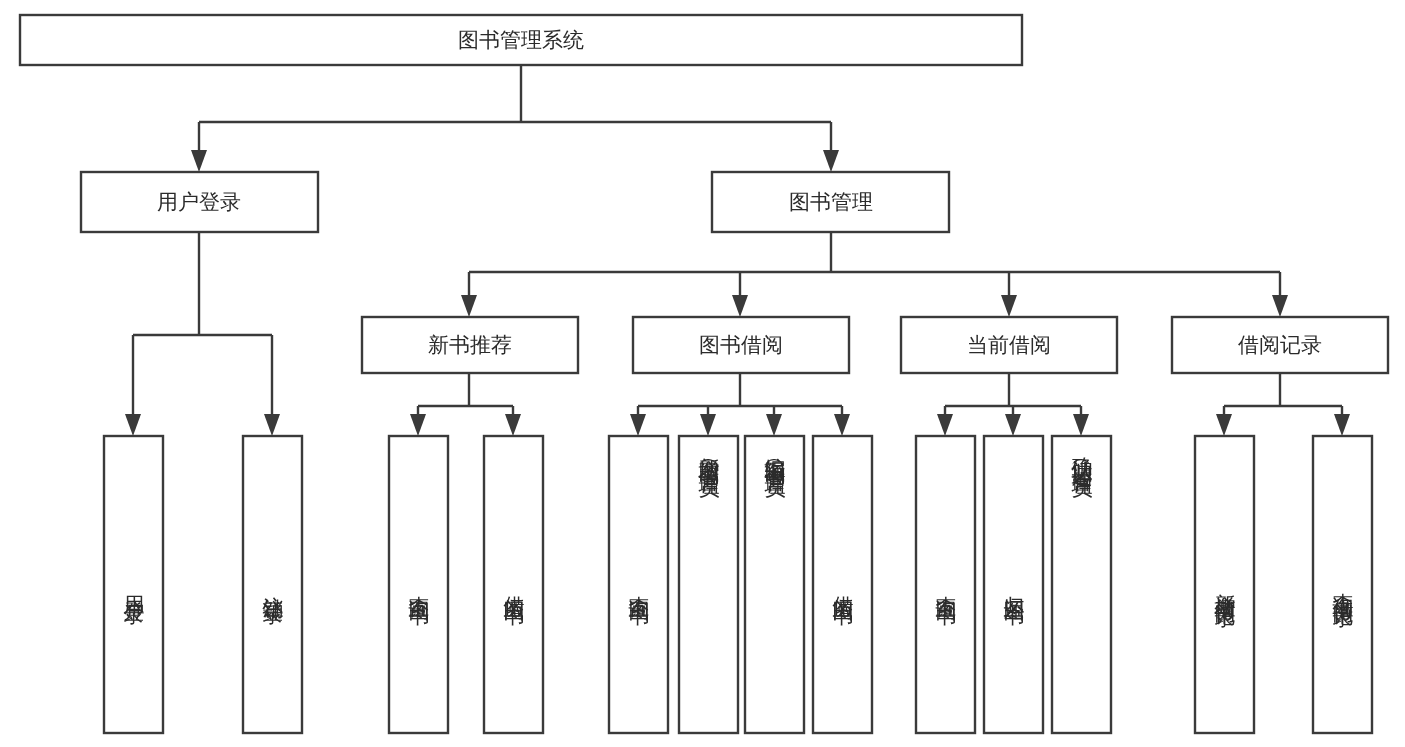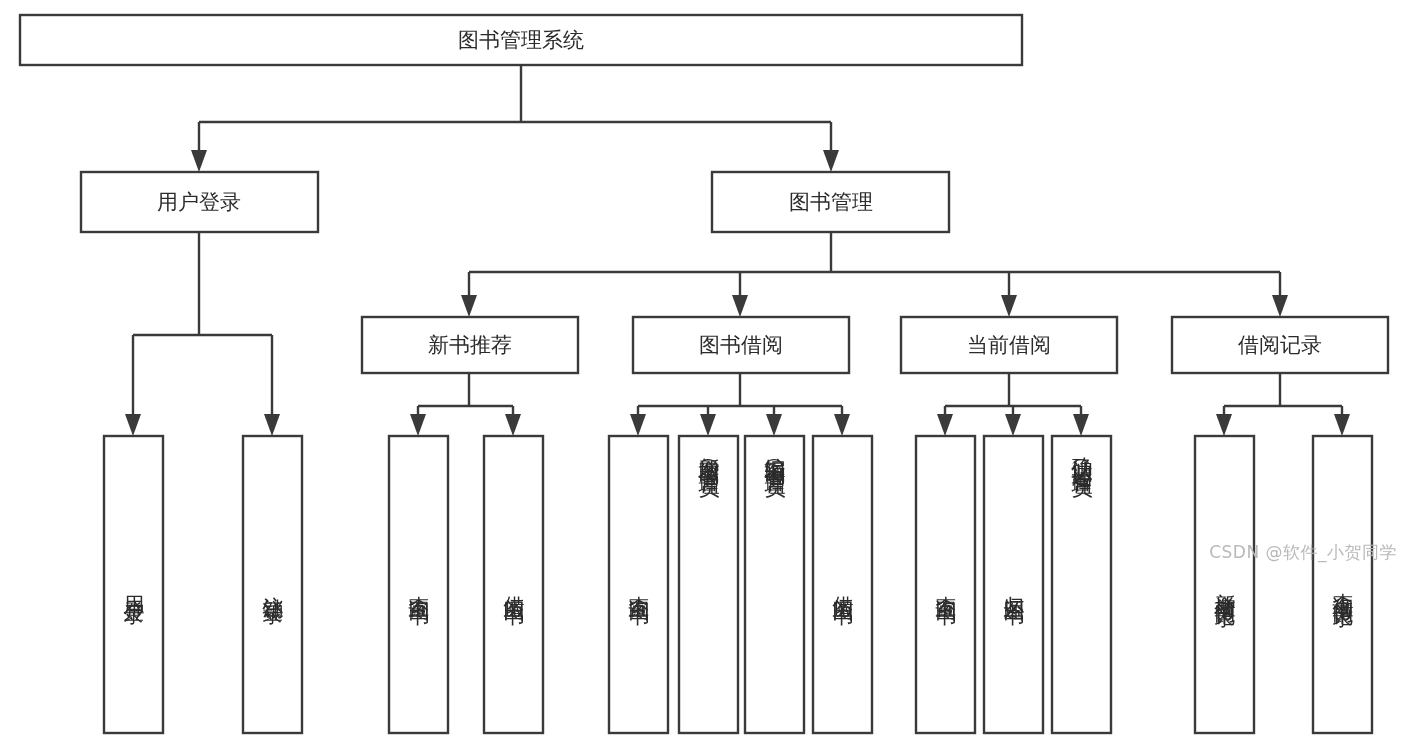--- a/index.html
+++ b/index.html
@@ -218,15 +218,14 @@
   <div class="leaf-label" style="left:745px; top:440px; width:59px; height:290px; justify-content:flex-start;">编辑图书（管理员）</div>
   <div class="leaf-label" style="left:813px; top:436px; width:59px; height:297px; justify-content:center;">借阅图书</div>
 
   <div class="leaf-label" style="left:916px; top:436px; width:59px; height:297px; justify-content:center;">查询图书</div>
   <div class="leaf-label" style="left:984px; top:436px; width:59px; height:297px; justify-content:center;">归还图书</div>
   <div class="leaf-label" style="left:1052px; top:440px; width:59px; height:290px; justify-content:flex-start;">确认归还（管理员）</div>
 
   <div class="leaf-label" style="left:1195px; top:436px; width:59px; height:297px; justify-content:center;">新增借阅记录</div>
   <div class="leaf-label" style="left:1313px; top:436px; width:59px; height:297px; justify-content:center;">查询借阅记录</div>
 
-  <div class="watermark">CSDN @软件_小贺同学</div>
 
 </div>
 
 </body></html>

